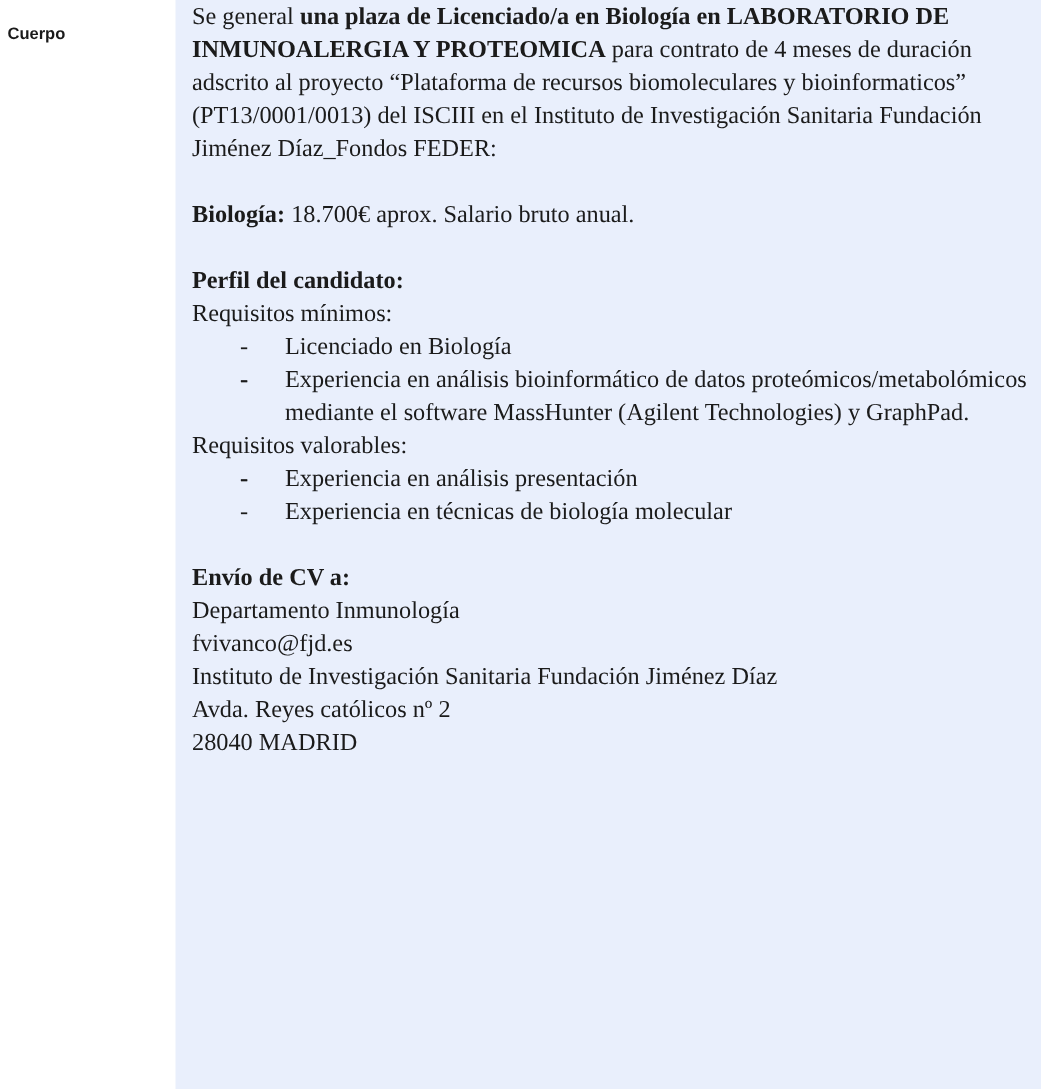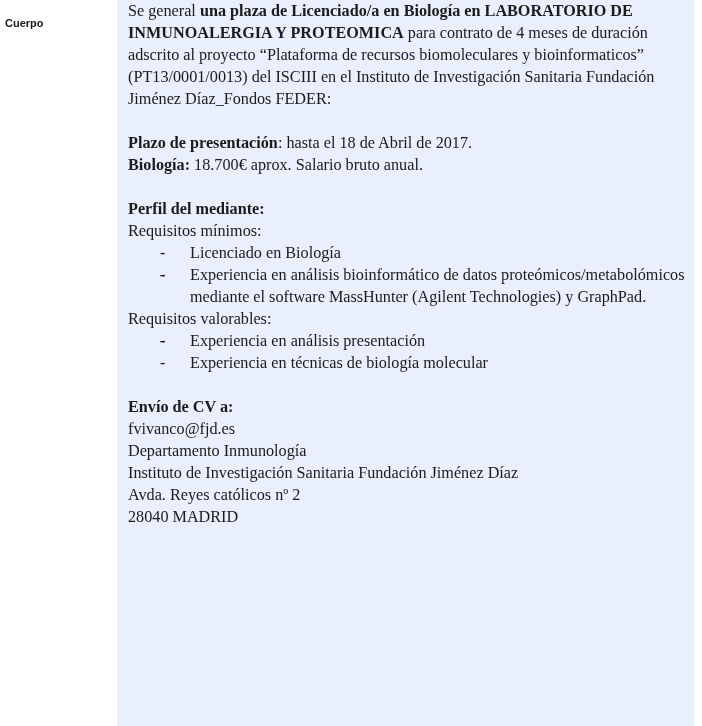--- a/index.html
+++ b/index.html
@@ -89,27 +89,26 @@
 
 <div class="field-label">Cuerpo</div>
 
 <div class="body-panel">
   <div class="doc">
 
     <p class="para"><span>Se general </span><b>una plaza de Licenciado/a en Biología en LABORATORIO DE INMUNOALERGIA Y PROTEOMICA</b><span> para contrato de 4  meses de duración adscrito al proyecto “Plataforma de recursos biomoleculares y bioinformaticos” (PT13/0001/0013) del ISCIII en el Instituto de Investigación Sanitaria Fundación Jiménez Díaz_Fondos FEDER:</span></p>
 
     <div class="spacer"></div>
 
-    <p class="para"><b>Plazo de presentación</b><span>: hasta el 18 de Abril de 2017.</span></p>
 
     <p class="para"><b>Biología:</b><span> 18.700€  aprox. Salario bruto anual.</span></p>
 
     <div class="spacer"></div>
 
-    <p class="para"><b>Perfil del mediante:</b></p>
+    <p class="para"><b>Perfil del candidato:</b></p>
 
     <p class="para">Requisitos mínimos:</p>
 
     <ul class="dash-list">
       <li><span class="dash">-</span><span>Licenciado en Biología</span></li>
       <li><span class="dash">-</span></li>
       <li><span class="dash">-</span><span>Experiencia en análisis bioinformático de datos proteómicos/metabolómicos mediante el software MassHunter (Agilent Technologies) y GraphPad.</span></li>
     </ul>
 
     <p class="para">Requisitos valorables:</p>
@@ -117,20 +116,20 @@
     <ul class="dash-list">
       <li><span class="dash">-</span></li>
       <li><span class="dash">-</span><span>Experiencia en análisis presentación</span></li>
       <li><span class="dash">-</span><span>Experiencia en técnicas de biología molecular</span></li>
     </ul>
 
     <div class="spacer"></div>
 
     <p class="para"><b>Envío de CV a:</b></p>
 
+    <p class="para nowrap-line">Departamento Inmunología</p>
     <p class="para nowrap-line">fvivanco@fjd.es</p>
-    <p class="para nowrap-line">Departamento Inmunología</p>
     <p class="para nowrap-line">Instituto de Investigación Sanitaria Fundación Jiménez Díaz</p>
     <p class="para nowrap-line">Avda. Reyes católicos nº 2</p>
     <p class="para nowrap-line">28040 MADRID</p>
 
   </div>
 </div>
 
 </body></html>

